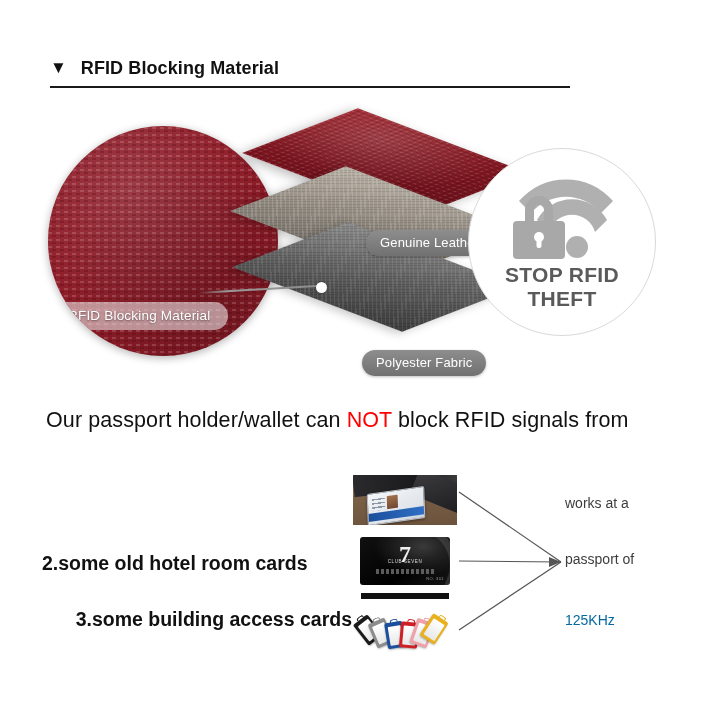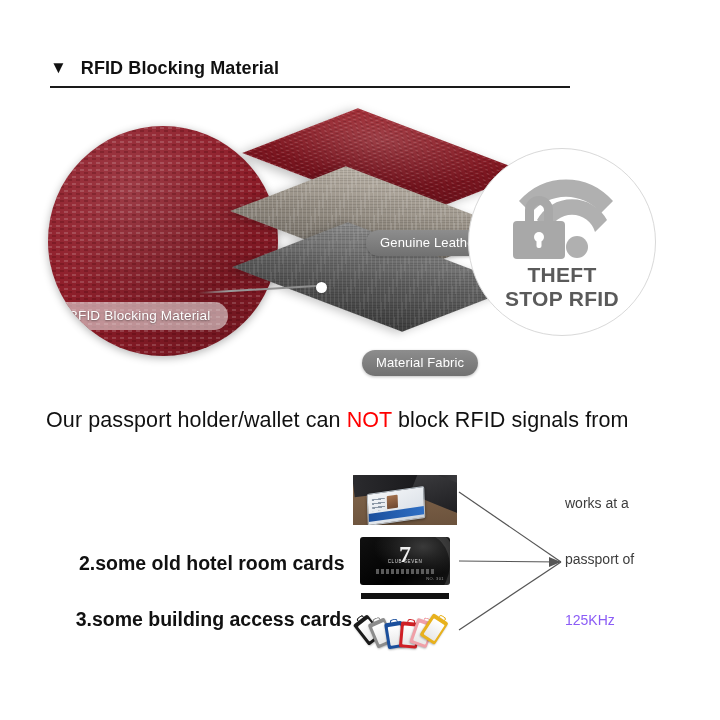--- a/index.html
+++ b/index.html
@@ -238,21 +238,21 @@
   .list-item {
     position: absolute;
     left: 42px;
     width: 310px;
     font-size: 19.5px;
     font-weight: bold;
     color: #111111;
     white-space: nowrap;
   }
   #list-item-0 { top: 36px; }
-  #list-item-1 { top: 90px; margin-left: 37px; }
+  #list-item-1 { top: 90px; }
   #list-item-2 { top: 146px; text-align: right; }
 
   
   .thumb {
     position: absolute;
     left: 353px;
     width: 104px;
     overflow: hidden;
   }
   #thumb-0 { top: 13px; height: 50px; }
@@ -451,21 +451,21 @@
   
   .caption {
     position: absolute;
     left: 565px;
     font-size: 14px;
     color: #3c3c3c;
     white-space: nowrap;
   }
   #caption-0 { top: 495px; }
   #caption-1 { top: 551px; }
-  #caption-2 { top: 612px; color: #8b5cf6; }
+  #caption-2 { top: 612px; color: #0369a1; }
 </style>
 </head>
 <body>
 
 <div id="section-header">
   <span id="header-triangle">▼</span>
   <span id="header-title">RFID Blocking Material</span>
 </div>
 
 <div id="diagram">
@@ -482,41 +482,41 @@
     <div id="layer-middle-texture"></div>
   </div>
   <div class="layer" id="layer-fabric">
     <div id="layer-fabric-texture"></div>
   </div>
 
   <div id="callout-line"></div>
   <div id="callout-node"></div>
 
   <div class="layer-pill" id="pill-genuine-leather">Genuine Leather</div>
-  <div class="layer-pill" id="pill-polyester-fabric">Material Fabric</div>
+  <div class="layer-pill" id="pill-polyester-fabric">Polyester Fabric</div>
 
   <div id="rfid-badge">
     <div id="rfid-badge-icon">
       <svg width="122" height="96" viewBox="0 0 122 96">
         <g fill="#b0b0b0">
           <path d="M18 36 A62 62 0 0 1 112 36 L100 48 A46 46 0 0 0 30 48 Z"></path>
           <path d="M36 55 A40 40 0 0 1 106 55 L94 67 A24 24 0 0 0 48 67 Z"></path>
           <circle cx="76" cy="82" r="11"></circle>
         </g>
         <g fill="#a8a8a8">
           <rect x="12" y="56" width="52" height="38" rx="4"></rect>
           <path d="M24 56 v-11 a14 14 0 0 1 28 0 v11 h-9 v-11 a5 5 0 0 0 -10 0 v11 z"></path>
         </g>
         <circle cx="38" cy="72" r="5" fill="#ffffff"></circle>
         <rect x="35.5" y="74" width="5" height="9" rx="2" fill="#ffffff"></rect>
       </svg>
     </div>
     <div id="rfid-badge-text">
+      <div>STOP RFID</div>
       <div>THEFT</div>
-      <div>STOP RFID</div>
     </div>
   </div>
 </div>
 
 <div id="headline">
   <span>Our  passport  holder/wallet can </span><span id="headline-not">NOT</span><span> block RFID signals from</span>
 </div>
 
 <div id="lower-block">
 

